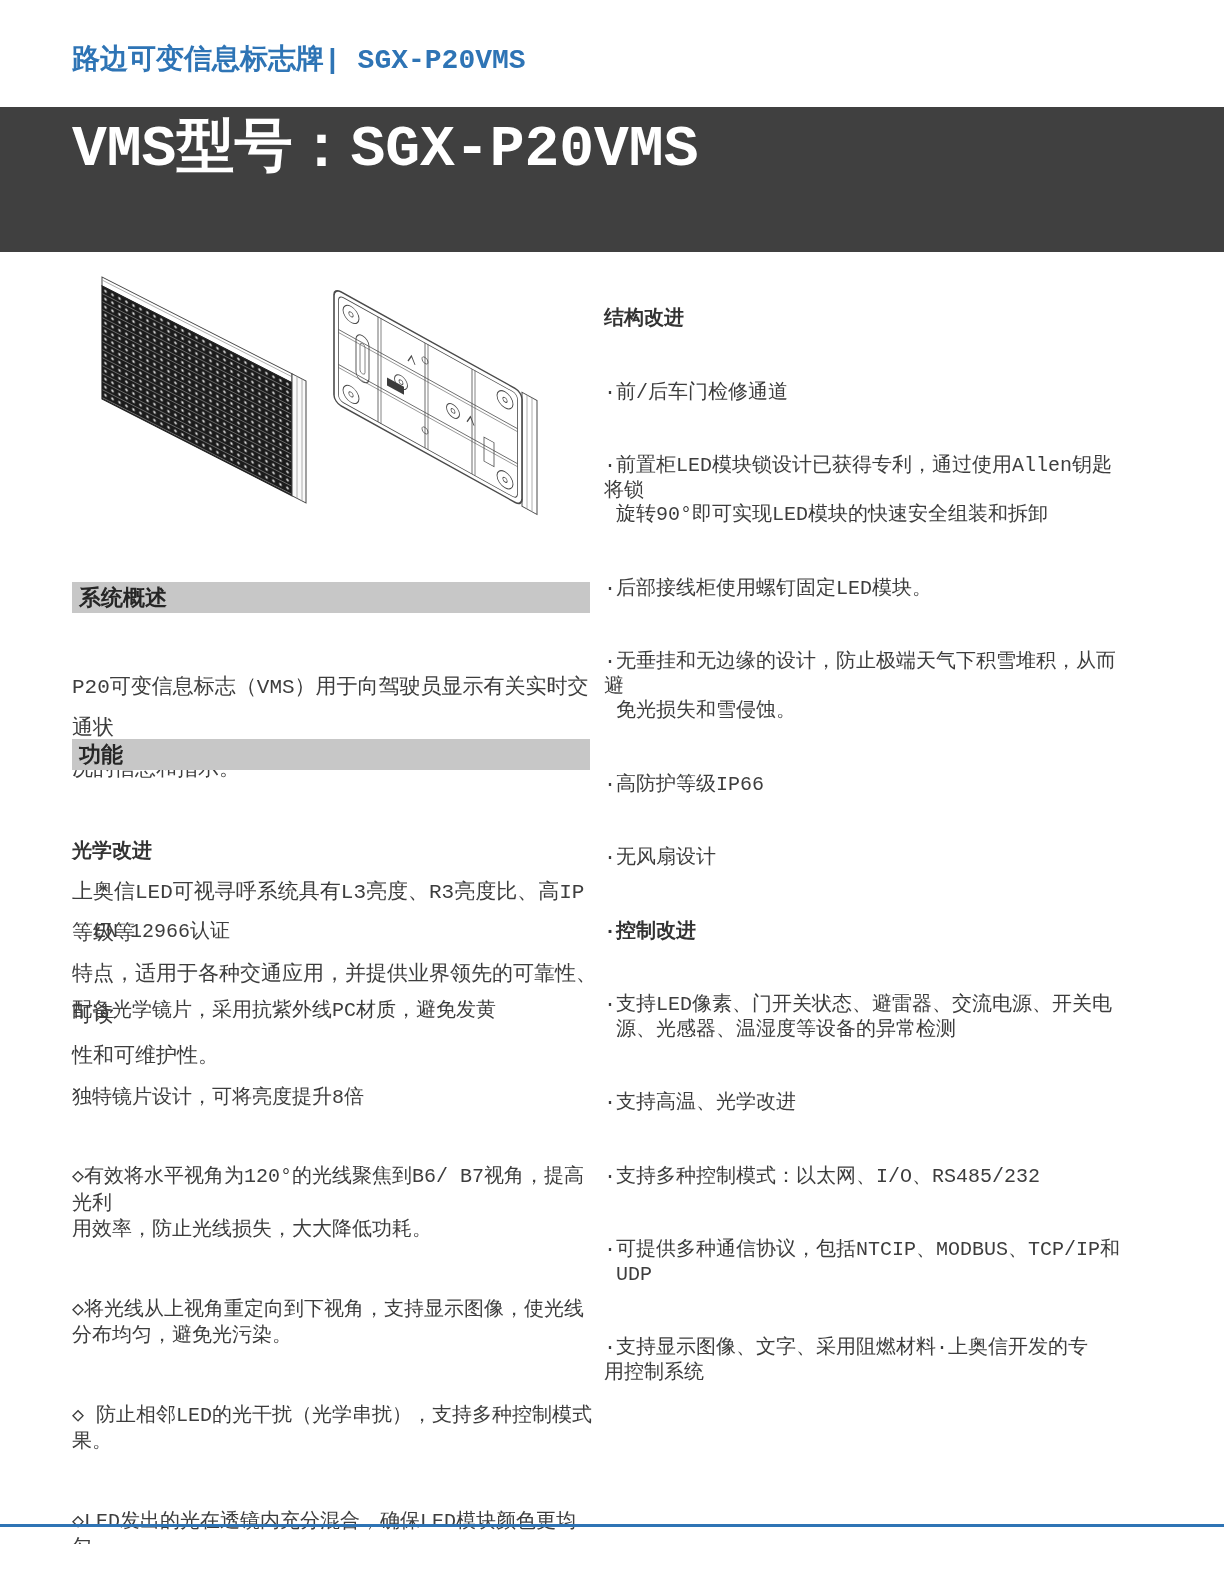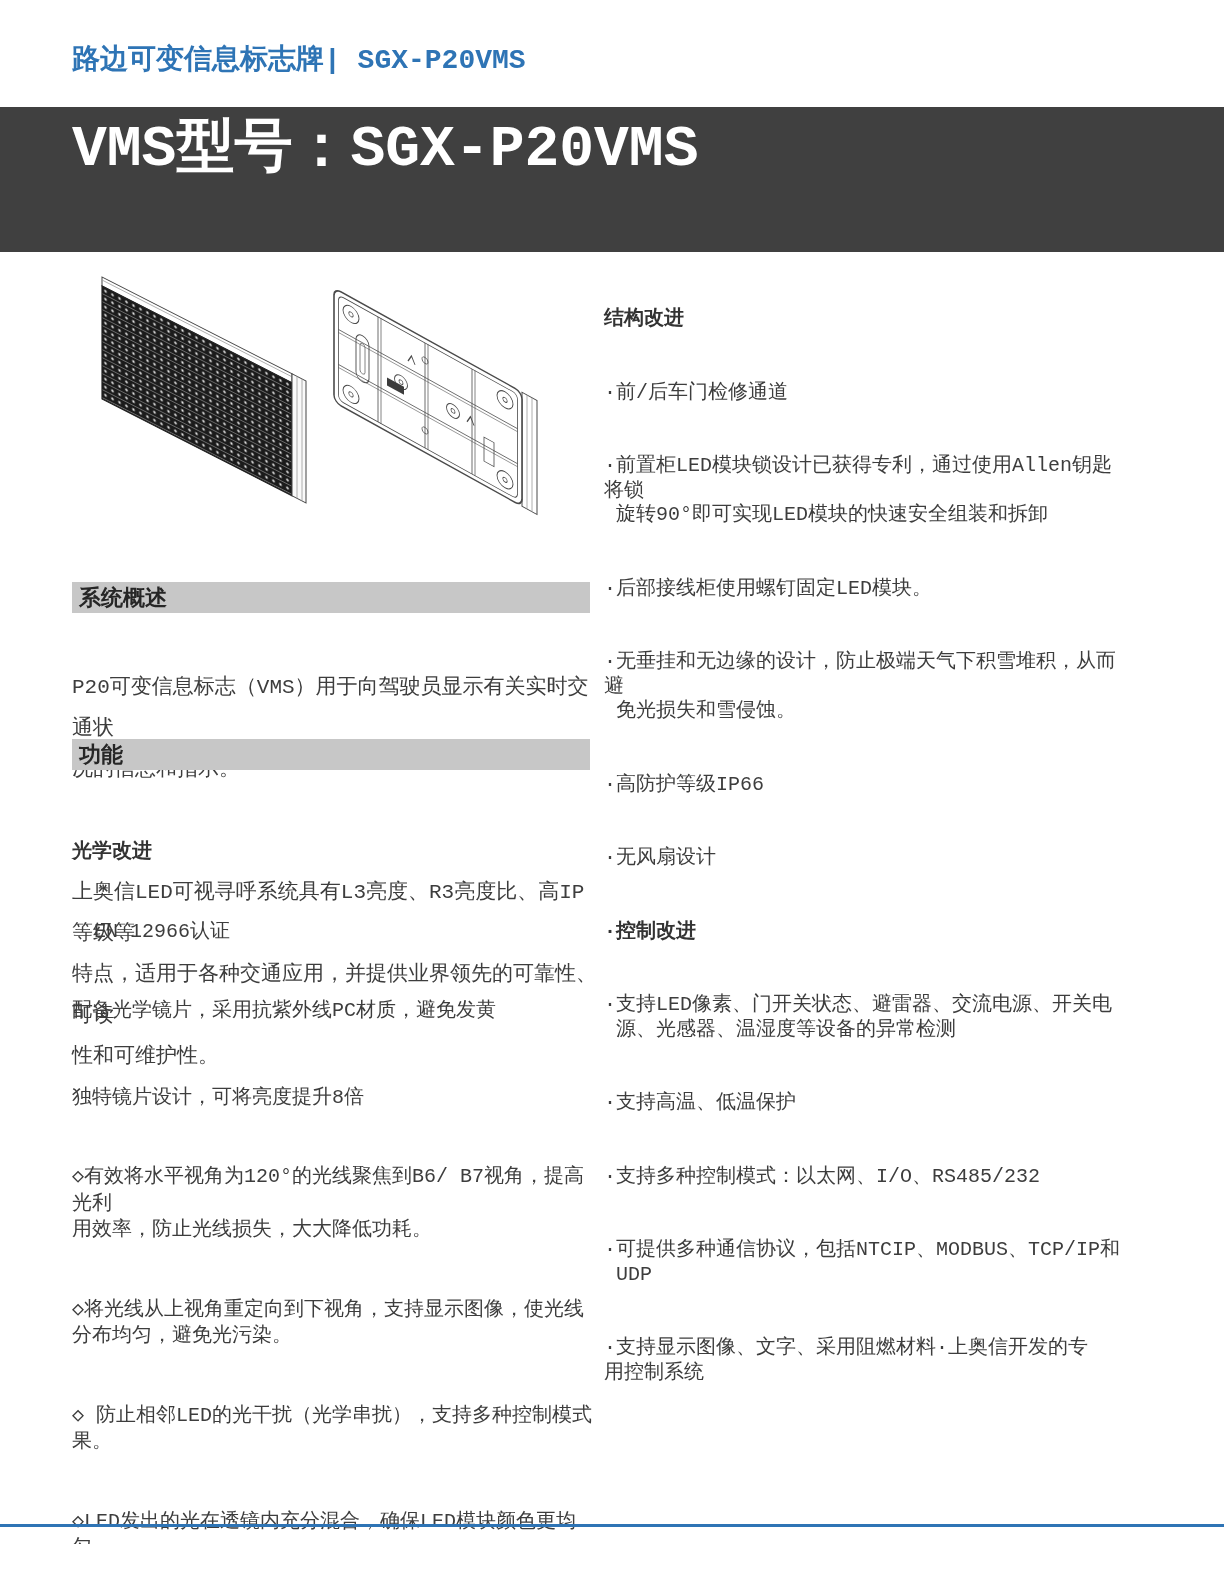--- a/index.html
+++ b/index.html
@@ -162,21 +162,21 @@
     <div>·前置柜LED模块锁设计已获得专利，通过使用Allen钥匙将锁
  旋转90°即可实现LED模块的快速安全组装和拆卸</div>
     <div>·后部接线柜使用螺钉固定LED模块。</div>
     <div>·无垂挂和无边缘的设计，防止极端天气下积雪堆积，从而避
  免光损失和雪侵蚀。</div>
     <div>·高防护等级IP66</div>
     <div>·无风扇设计</div>
     <div class="rtitle">·控制改进</div>
     <div>·支持LED像素、门开关状态、避雷器、交流电源、开关电
  源、光感器、温湿度等设备的异常检测</div>
-    <div>·支持高温、低温保护</div>
+    <div>·支持高温、光学改进</div>
     <div>·支持多种控制模式：以太网、I/O、RS485/232</div>
     <div>·可提供多种通信协议，包括NTCIP、MODBUS、TCP/IP和
  UDP</div>
     <div>·支持显示图像、文字、采用阻燃材料·上奥信开发的专
 用控制系统</div>
   </div>
 
   <div class="footer-line"></div>
 
 </div>

